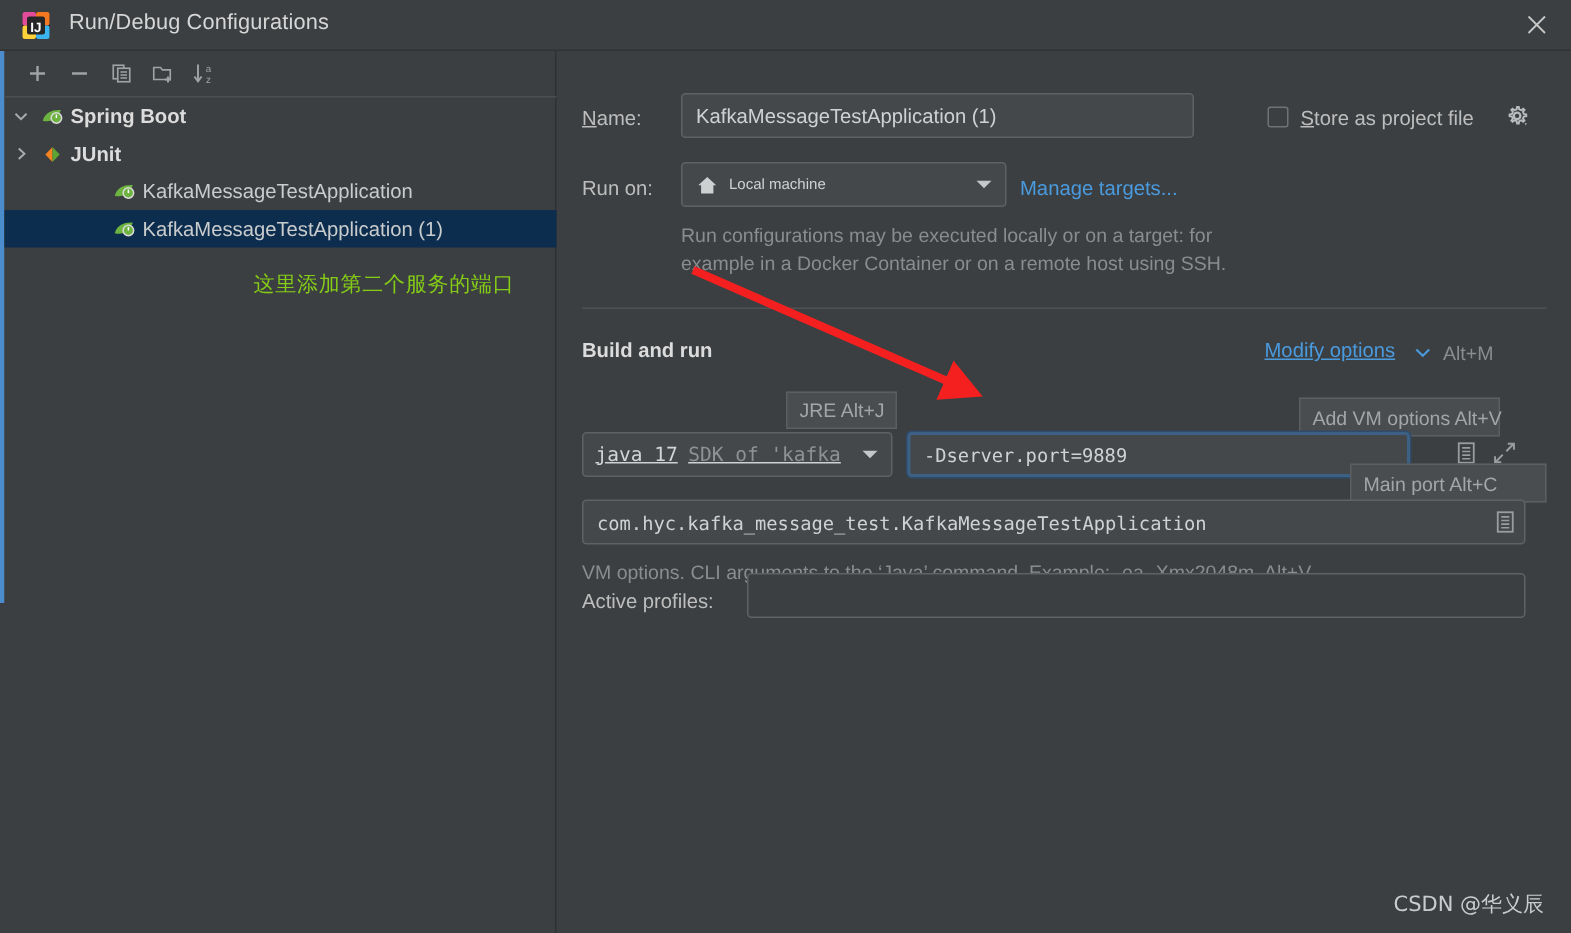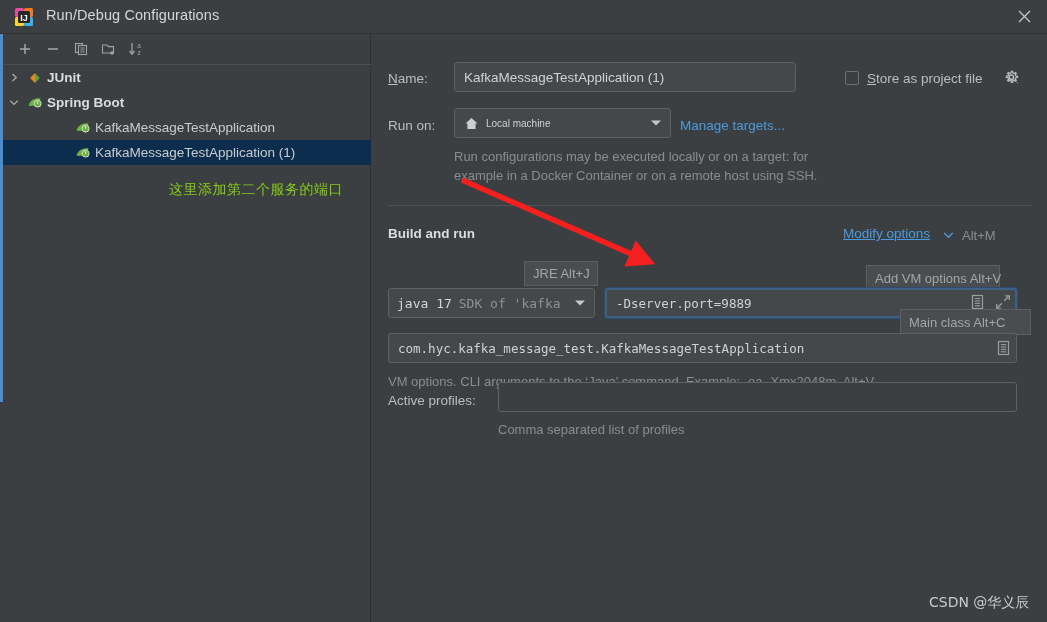--- a/index.html
+++ b/index.html
@@ -284,47 +284,47 @@
           <text x="11" y="7" font-size="6.5" fill="#9fa3a6" text-anchor="middle" font-family="Liberation Sans, sans-serif">a</text>
           <text x="11" y="14" font-size="6.5" fill="#9fa3a6" text-anchor="middle" font-family="Liberation Sans, sans-serif">z</text>
         </svg>
       </div>
     </div>
 
     <div class="tree">
 
       <div class="tree-row">
         <div class="twisty">
-          <svg width="9" height="9" viewBox="0 0 9 9">
-            <path d="M2.5 1 L6.3 4.5 L2.5 8" fill="none" stroke="#a8acae" stroke-width="1.3"></path>
-          </svg>
-        </div>
-        <div class="tree-icon">
-          <svg width="14" height="14" viewBox="0 0 14 14">
-            <path d="M7 2 L2.2 7 L7 12 Z" fill="#f58220"></path>
-            <path d="M7 2 L11.8 7 L7 12 Z" fill="#5ca434"></path>
-          </svg>
-        </div>
-        <div class="tree-label bold">JUnit</div>
-      </div>
-
-      <div class="tree-row">
-        <div class="twisty">
           <svg width="10" height="9" viewBox="0 0 10 9">
             <path d="M1.3 2.8 L5 6.4 L8.7 2.8" fill="none" stroke="#a8acae" stroke-width="1.3"></path>
           </svg>
         </div>
         <div class="tree-icon">
           <svg width="16" height="15" viewBox="0 0 16 15">
             <path d="M1.5 10.5 C3 5 8 3 13.5 3.4 C12 9 7 12 1.5 10.5 Z" fill="#6db33f"></path>
             <circle cx="10.6" cy="8.6" r="3.5" fill="#6db33f" stroke="#d9d9d9" stroke-width="1"></circle>
             <line x1="10.6" y1="8.6" x2="10.6" y2="6.3" stroke="#ffffff" stroke-width="1"></line>
           </svg>
         </div>
         <div class="tree-label bold">Spring Boot</div>
+      </div>
+
+      <div class="tree-row">
+        <div class="twisty">
+          <svg width="9" height="9" viewBox="0 0 9 9">
+            <path d="M2.5 1 L6.3 4.5 L2.5 8" fill="none" stroke="#a8acae" stroke-width="1.3"></path>
+          </svg>
+        </div>
+        <div class="tree-icon">
+          <svg width="14" height="14" viewBox="0 0 14 14">
+            <path d="M7 2 L2.2 7 L7 12 Z" fill="#f58220"></path>
+            <path d="M7 2 L11.8 7 L7 12 Z" fill="#5ca434"></path>
+          </svg>
+        </div>
+        <div class="tree-label bold">JUnit</div>
       </div>
 
       <div class="tree-row indent-1">
         <div class="tree-icon">
           <svg width="16" height="15" viewBox="0 0 16 15">
             <path d="M1.5 10.5 C3 5 8 3 13.5 3.4 C12 9 7 12 1.5 10.5 Z" fill="#6db33f"></path>
             <circle cx="10.6" cy="8.6" r="3.5" fill="#6db33f" stroke="#d9d9d9" stroke-width="1"></circle>
             <line x1="10.6" y1="8.6" x2="10.6" y2="6.3" stroke="#ffffff" stroke-width="1"></line>
           </svg>
         </div>
@@ -397,27 +397,27 @@
 
     <div class="tooltip" style="left:152px; top:227px; width:74px; height:25px;">
       <span>JRE Alt+J</span>
     </div>
 
     <div class="tooltip" style="left:494px; top:231px; width:134px; height:26px;">
       <span>Add VM options Alt+V</span>
     </div>
 
     <div class="combo mono" style="left:16px; top:254px; width:207px; height:30px;
-         font-family:'DejaVu Sans Mono','Liberation Mono',monospace; font-size:13px;">
+         font-family:'DejaVu Sans Mono','Liberation Mono',monospace; font-size:13px;text-decoration:underline;">
       <span style="color:#d2d5d6;">java 17</span>
       <span style="color:#8f9294; margin-left:7px;">SDK of 'kafka</span>
       <span class="arrow"></span>
     </div>
 
-    <div class="textfield focused mono" style="left:233px; top:254px; width:412px; height:30px;">
+    <div class="textfield focused mono" style="left:233px; top:254px; width:335px; height:30px;">
       <span>-Dserver.port=9889</span>
     </div>
     <div class="field-icon" style="left:596px; top:259px; width:18px; height:18px;">
       <svg width="15" height="16" viewBox="0 0 15 16">
         <rect x="2.5" y="1.5" width="10" height="13" fill="none" stroke="#9a9d9f" stroke-width="1.2"></rect>
         <line x1="4.8" y1="4.6" x2="10.2" y2="4.6" stroke="#9a9d9f" stroke-width="1.1"></line>
         <line x1="4.8" y1="7" x2="10.2" y2="7" stroke="#9a9d9f" stroke-width="1.1"></line>
         <line x1="4.8" y1="9.4" x2="10.2" y2="9.4" stroke="#9a9d9f" stroke-width="1.1"></line>
         <line x1="4.8" y1="11.8" x2="10.2" y2="11.8" stroke="#9a9d9f" stroke-width="1.1"></line>
       </svg>
@@ -425,21 +425,21 @@
     <div class="field-icon" style="left:622px; top:259px; width:18px; height:18px;">
       <svg width="16" height="16" viewBox="0 0 16 16">
         <path d="M9.2 6.8 L14 2" stroke="#9a9d9f" stroke-width="1.3" fill="none"></path>
         <path d="M10.2 1.8 L14.3 1.8 L14.3 5.9" stroke="#9a9d9f" stroke-width="1.3" fill="none"></path>
         <path d="M6.8 9.2 L2 14" stroke="#9a9d9f" stroke-width="1.3" fill="none"></path>
         <path d="M5.8 14.2 L1.7 14.2 L1.7 10.1" stroke="#9a9d9f" stroke-width="1.3" fill="none"></path>
       </svg>
     </div>
 
     <div class="tooltip" style="left:528px; top:275px; width:131px; height:26px;">
-      <span>Main class Alt+C</span>
+      <span>Main port Alt+C</span>
     </div>
 
     <div class="textfield mono" style="left:16px; top:299px; width:629px; height:30px;">
       <span>com.hyc.kafka_message_test.KafkaMessageTestApplication</span>
     </div>
     <div class="field-icon" style="left:622px; top:305px; width:18px; height:18px;">
       <svg width="15" height="16" viewBox="0 0 15 16">
         <rect x="2.5" y="1.5" width="10" height="13" fill="none" stroke="#9a9d9f" stroke-width="1.2"></rect>
         <line x1="4.8" y1="4.6" x2="10.2" y2="4.6" stroke="#9a9d9f" stroke-width="1.1"></line>
         <line x1="4.8" y1="7" x2="10.2" y2="7" stroke="#9a9d9f" stroke-width="1.1"></line>
@@ -447,21 +447,20 @@
         <line x1="4.8" y1="11.8" x2="10.2" y2="11.8" stroke="#9a9d9f" stroke-width="1.1"></line>
       </svg>
     </div>
 
     <div class="hint" style="left:16px; top:338px;">VM options. CLI arguments to the ‘Java’ command. Example: -ea -Xmx2048m. Alt+V</div>
 
     <div class="lbl" style="left:16px; top:359px;">Active profiles:</div>
     <div class="textfield empty" style="left:126px; top:348px; width:519px; height:30px;">
       <span></span>
     </div>
-    <div class="hint" style="left:126px; top:386px;">Comma separated list of profiles</div>
 
   </div>
 
   <div class="annotation" style="left:169px; top:181px;">这里添加第二个服务的端口</div>
 
   <svg class="arrow-svg" width="1047" height="622">
     <defs>
       <marker id="redhead" markerWidth="5.2" markerHeight="5.2" refX="1.2" refY="2.6" orient="auto" markerUnits="strokeWidth">
         <path d="M0,0 L0,5.2 L5.0,2.6 z" fill="#f42020"></path>
       </marker>

